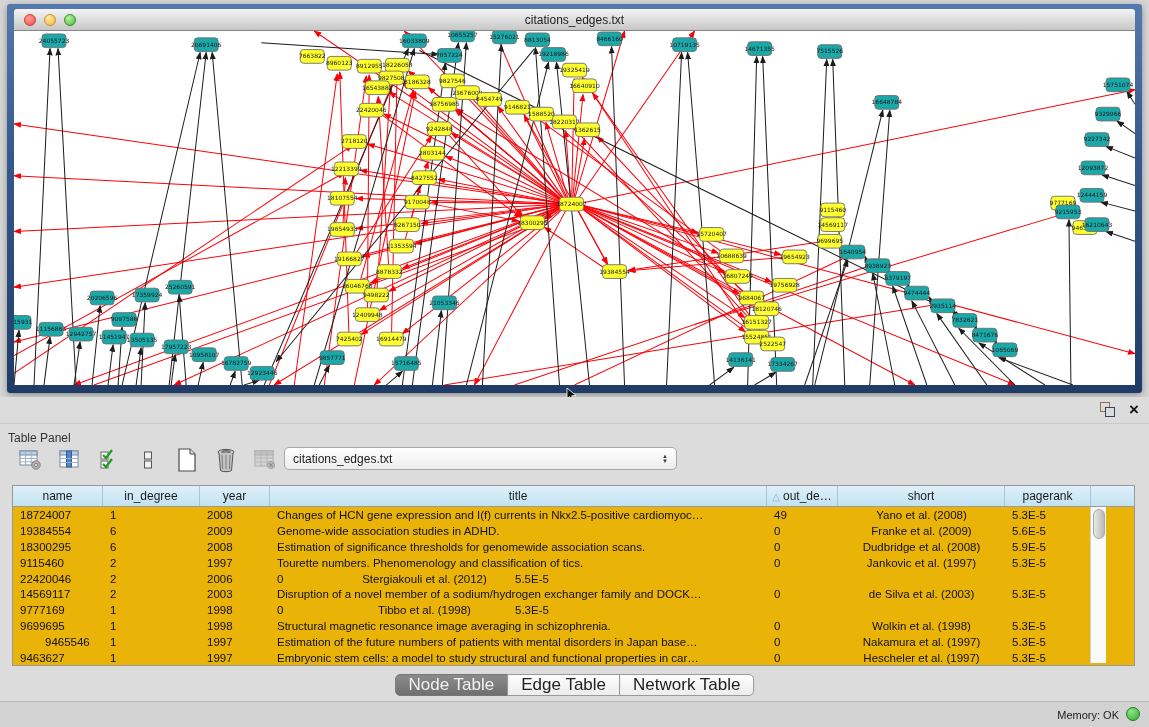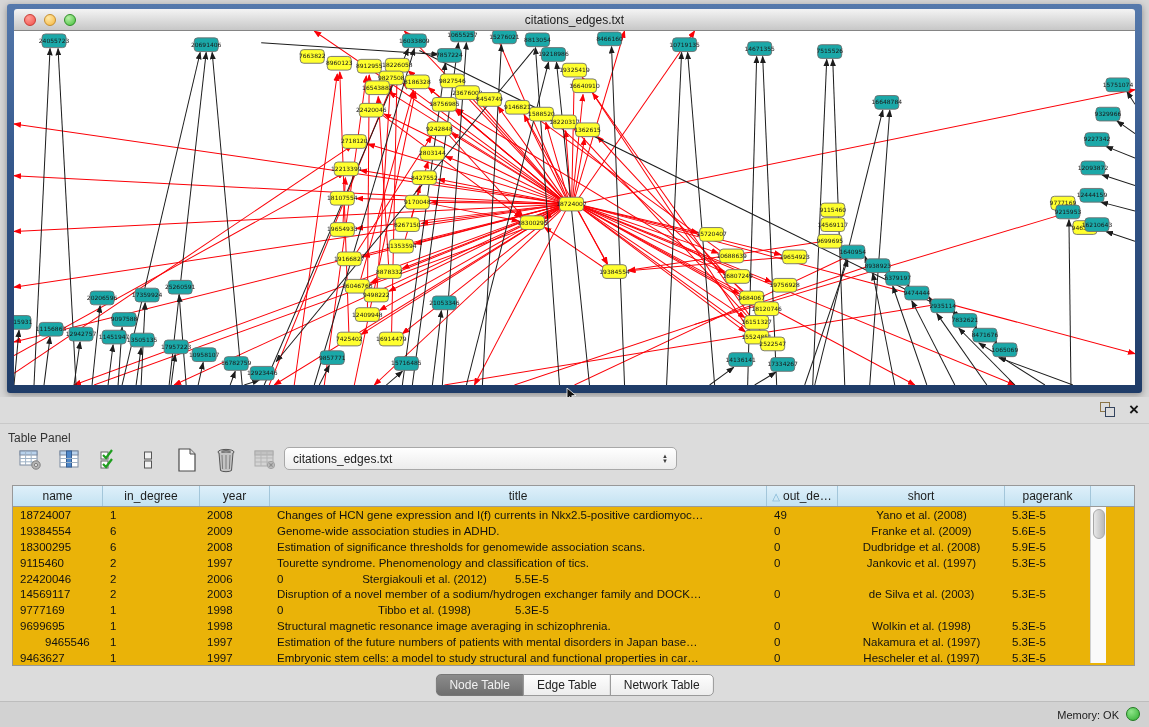--- a/index.html
+++ b/index.html
@@ -59,21 +59,21 @@
   .sort-tri{color:#7ab1d2;font-size:10px;}
   .tr{display:flex;height:15.9px;align-items:center;}
   .td{font-size:11.5px;color:#111;padding-left:7px;white-space:nowrap;overflow:hidden;box-sizing:border-box;}
   .td.c{text-align:center;padding-left:0;}
   .vtrack{position:absolute;right:28px;top:21px;bottom:2px;width:15px;background:#fafafa;
           border-left:1px solid #d0d0d0;}
   .vthumb{position:absolute;left:2px;top:2px;width:10px;height:28px;border-radius:6px;
           background:linear-gradient(90deg,#e8e8e8,#b9b9b9);border:1px solid #a8a8a8;}
 
   .tabs{position:absolute;left:50%;top:277px;transform:translateX(-50%);display:flex;}
-  .seg{height:20px;line-height:20px;font-size:12px;padding:0 13px;background:linear-gradient(#fdfdfd,#ededed);
+  .seg{height:20px;line-height:20px;font-size:17px;padding:0 13px;background:linear-gradient(#fdfdfd,#ededed);
        border:1px solid #9a9a9a;color:#222;margin-left:-1px;white-space:nowrap;}
   .seg:first-child{border-radius:5px 0 0 5px;margin-left:0;}
   .seg:last-child{border-radius:0 5px 5px 0;}
   .seg.active{background:linear-gradient(#8b8b8b,#6f6f6f);color:#f2f2f2;border-color:#777;}
 
   .statusbar{position:absolute;left:0;bottom:0;width:100%;height:25px;background:#d2d2d2;border-top:1px solid #bdbdbd;}
   .mem-label{position:absolute;right:30px;top:7px;font-size:11px;color:#1c1c1c;}
   .mem-dot{position:absolute;right:9px;top:5px;width:14px;height:14px;border-radius:50%;
            background:radial-gradient(circle at 35% 30%,#8fe58a,#2fae2f);border:1px solid #1f7a1f;box-sizing:border-box;}
 
@@ -799,21 +799,21 @@
           <div class="td" style="width: 70px;">2008</div>
           <div class="td" style="width: 497px;">Estimation of significance thresholds for genomewide association scans.</div>
           <div class="td" style="width: 71px;">0</div>
           <div class="td c" style="width: 167px;">Dudbridge et al. (2008)</div>
           <div class="td" style="width: 86px;">5.9E-5</div>
         </div>
         <div class="tr">
           <div class="td" style="width: 90px;">9115460</div>
           <div class="td" style="width: 97px;">2</div>
           <div class="td" style="width: 70px;">1997</div>
-          <div class="td" style="width: 497px;">Tourette syndrome. Phenomenology and classification of tics.</div>
+          <div class="td" style="width: 497px;">Tourette numbers. Phenomenology and classification of tics.</div>
           <div class="td" style="width: 71px;">0</div>
           <div class="td c" style="width: 167px;">Jankovic et al. (1997)</div>
           <div class="td" style="width: 86px;">5.3E-5</div>
         </div>
         <div class="tr">
           <div class="td" style="width: 90px;">22420046</div>
           <div class="td" style="width: 97px;">2</div>
           <div class="td" style="width: 70px;">2006</div>
           <div class="td" style="width: 71px;">0</div>
           <div class="td c" style="width: 167px;">Stergiakouli et al. (2012)</div>

